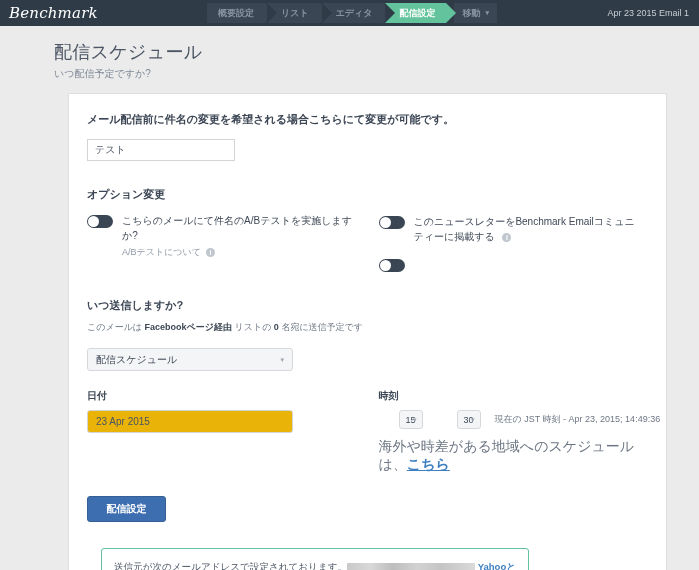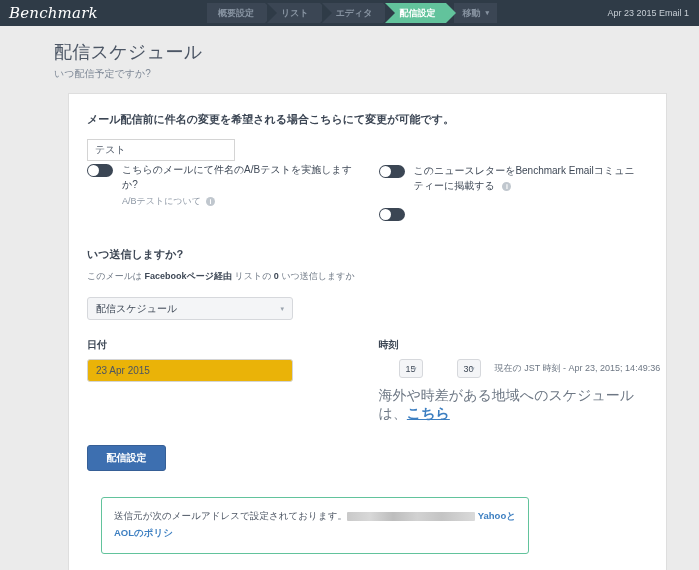--- a/index.html
+++ b/index.html
@@ -347,20 +347,21 @@
   <div class="page-sub">いつ配信予定ですか?</div>
 </div>
 
 <div class="card">
 
   
   <div class="sec-title">メール配信前に件名の変更を希望される場合こちらにて変更が可能です。</div>
   <input class="text-input" type="text" value="テスト" style="">
 
   
+  <div class="sec-title spaced">オプション変更</div>
 
   <div class="opts">
     <div class="opts-col">
 
       <div class="opt-row">
         <div class="toggle">
           <div class="knob"></div>
         </div>
         <div class="opt-text">
           <div>こちらのメールにて件名のA/Bテストを実施しますか?</div>
@@ -391,21 +392,21 @@
         </div>
       </div>
 
     </div>
   </div>
 
   
   <div class="sec-title" style="margin-top:12px">いつ送信しますか?</div>
 
   <div class="meta-line">
-    <span>このメールは </span><b>Facebookページ経由</b><span> リストの </span><b>0</b><span> いつ送信しますか</span>
+    <span>このメールは </span><b>Facebookページ経由</b><span> リストの </span><b>0</b><span> 名宛に送信予定です</span>
   </div>
 
   <div class="sel-big">
     <span>配信スケジュール</span>
     <span class="caret">▾</span>
   </div>
 
   
   <div class="dt-row">
     <div class="dt-col-left">

